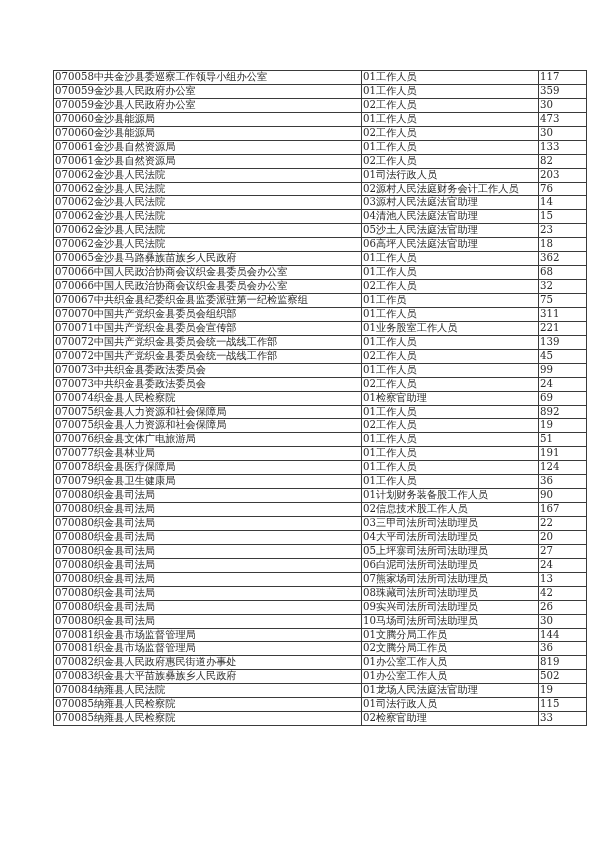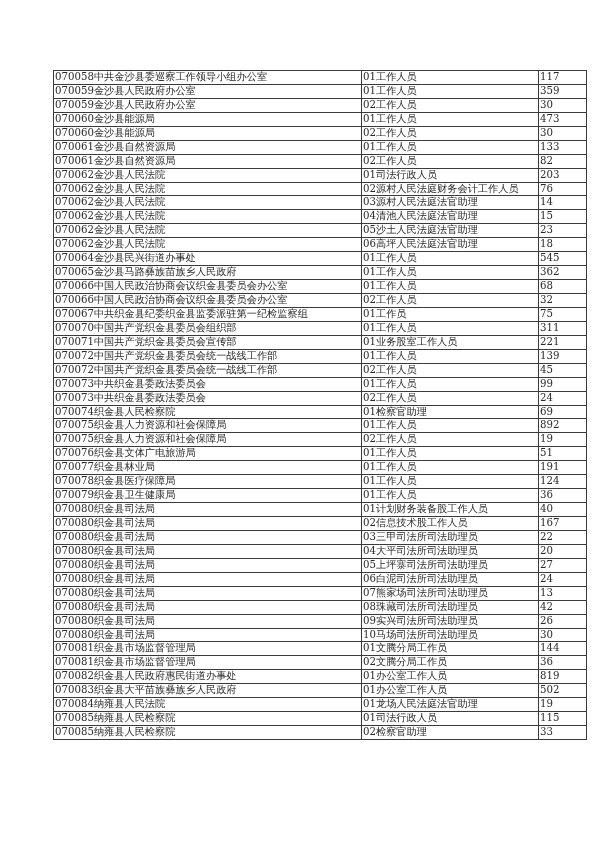--- a/index.html
+++ b/index.html
@@ -115,25 +115,20 @@
           <td>070062金沙县人民法院</td>
           <td>05沙土人民法庭法官助理</td>
           <td class="num">23</td>
         </tr>
         <tr>
           <td>070062金沙县人民法院</td>
           <td>06高坪人民法庭法官助理</td>
           <td class="num">18</td>
         </tr>
         <tr>
-          <td>070064金沙县民兴街道办事处</td>
-          <td>01工作人员</td>
-          <td class="num">545</td>
-        </tr>
-        <tr>
           <td>070065金沙县马路彝族苗族乡人民政府</td>
           <td>01工作人员</td>
           <td class="num">362</td>
         </tr>
         <tr>
           <td>070066中国人民政治协商会议织金县委员会办公室</td>
           <td>01工作人员</td>
           <td class="num">68</td>
         </tr>
         <tr>
@@ -207,21 +202,21 @@
           <td class="num">124</td>
         </tr>
         <tr>
           <td>070079织金县卫生健康局</td>
           <td>01工作人员</td>
           <td class="num">36</td>
         </tr>
         <tr>
           <td>070080织金县司法局</td>
           <td>01计划财务装备股工作人员</td>
-          <td class="num">40</td>
+          <td class="num">90</td>
         </tr>
         <tr>
           <td>070080织金县司法局</td>
           <td>02信息技术股工作人员</td>
           <td class="num">167</td>
         </tr>
         <tr>
           <td>070080织金县司法局</td>
           <td>03三甲司法所司法助理员</td>
           <td class="num">22</td>

